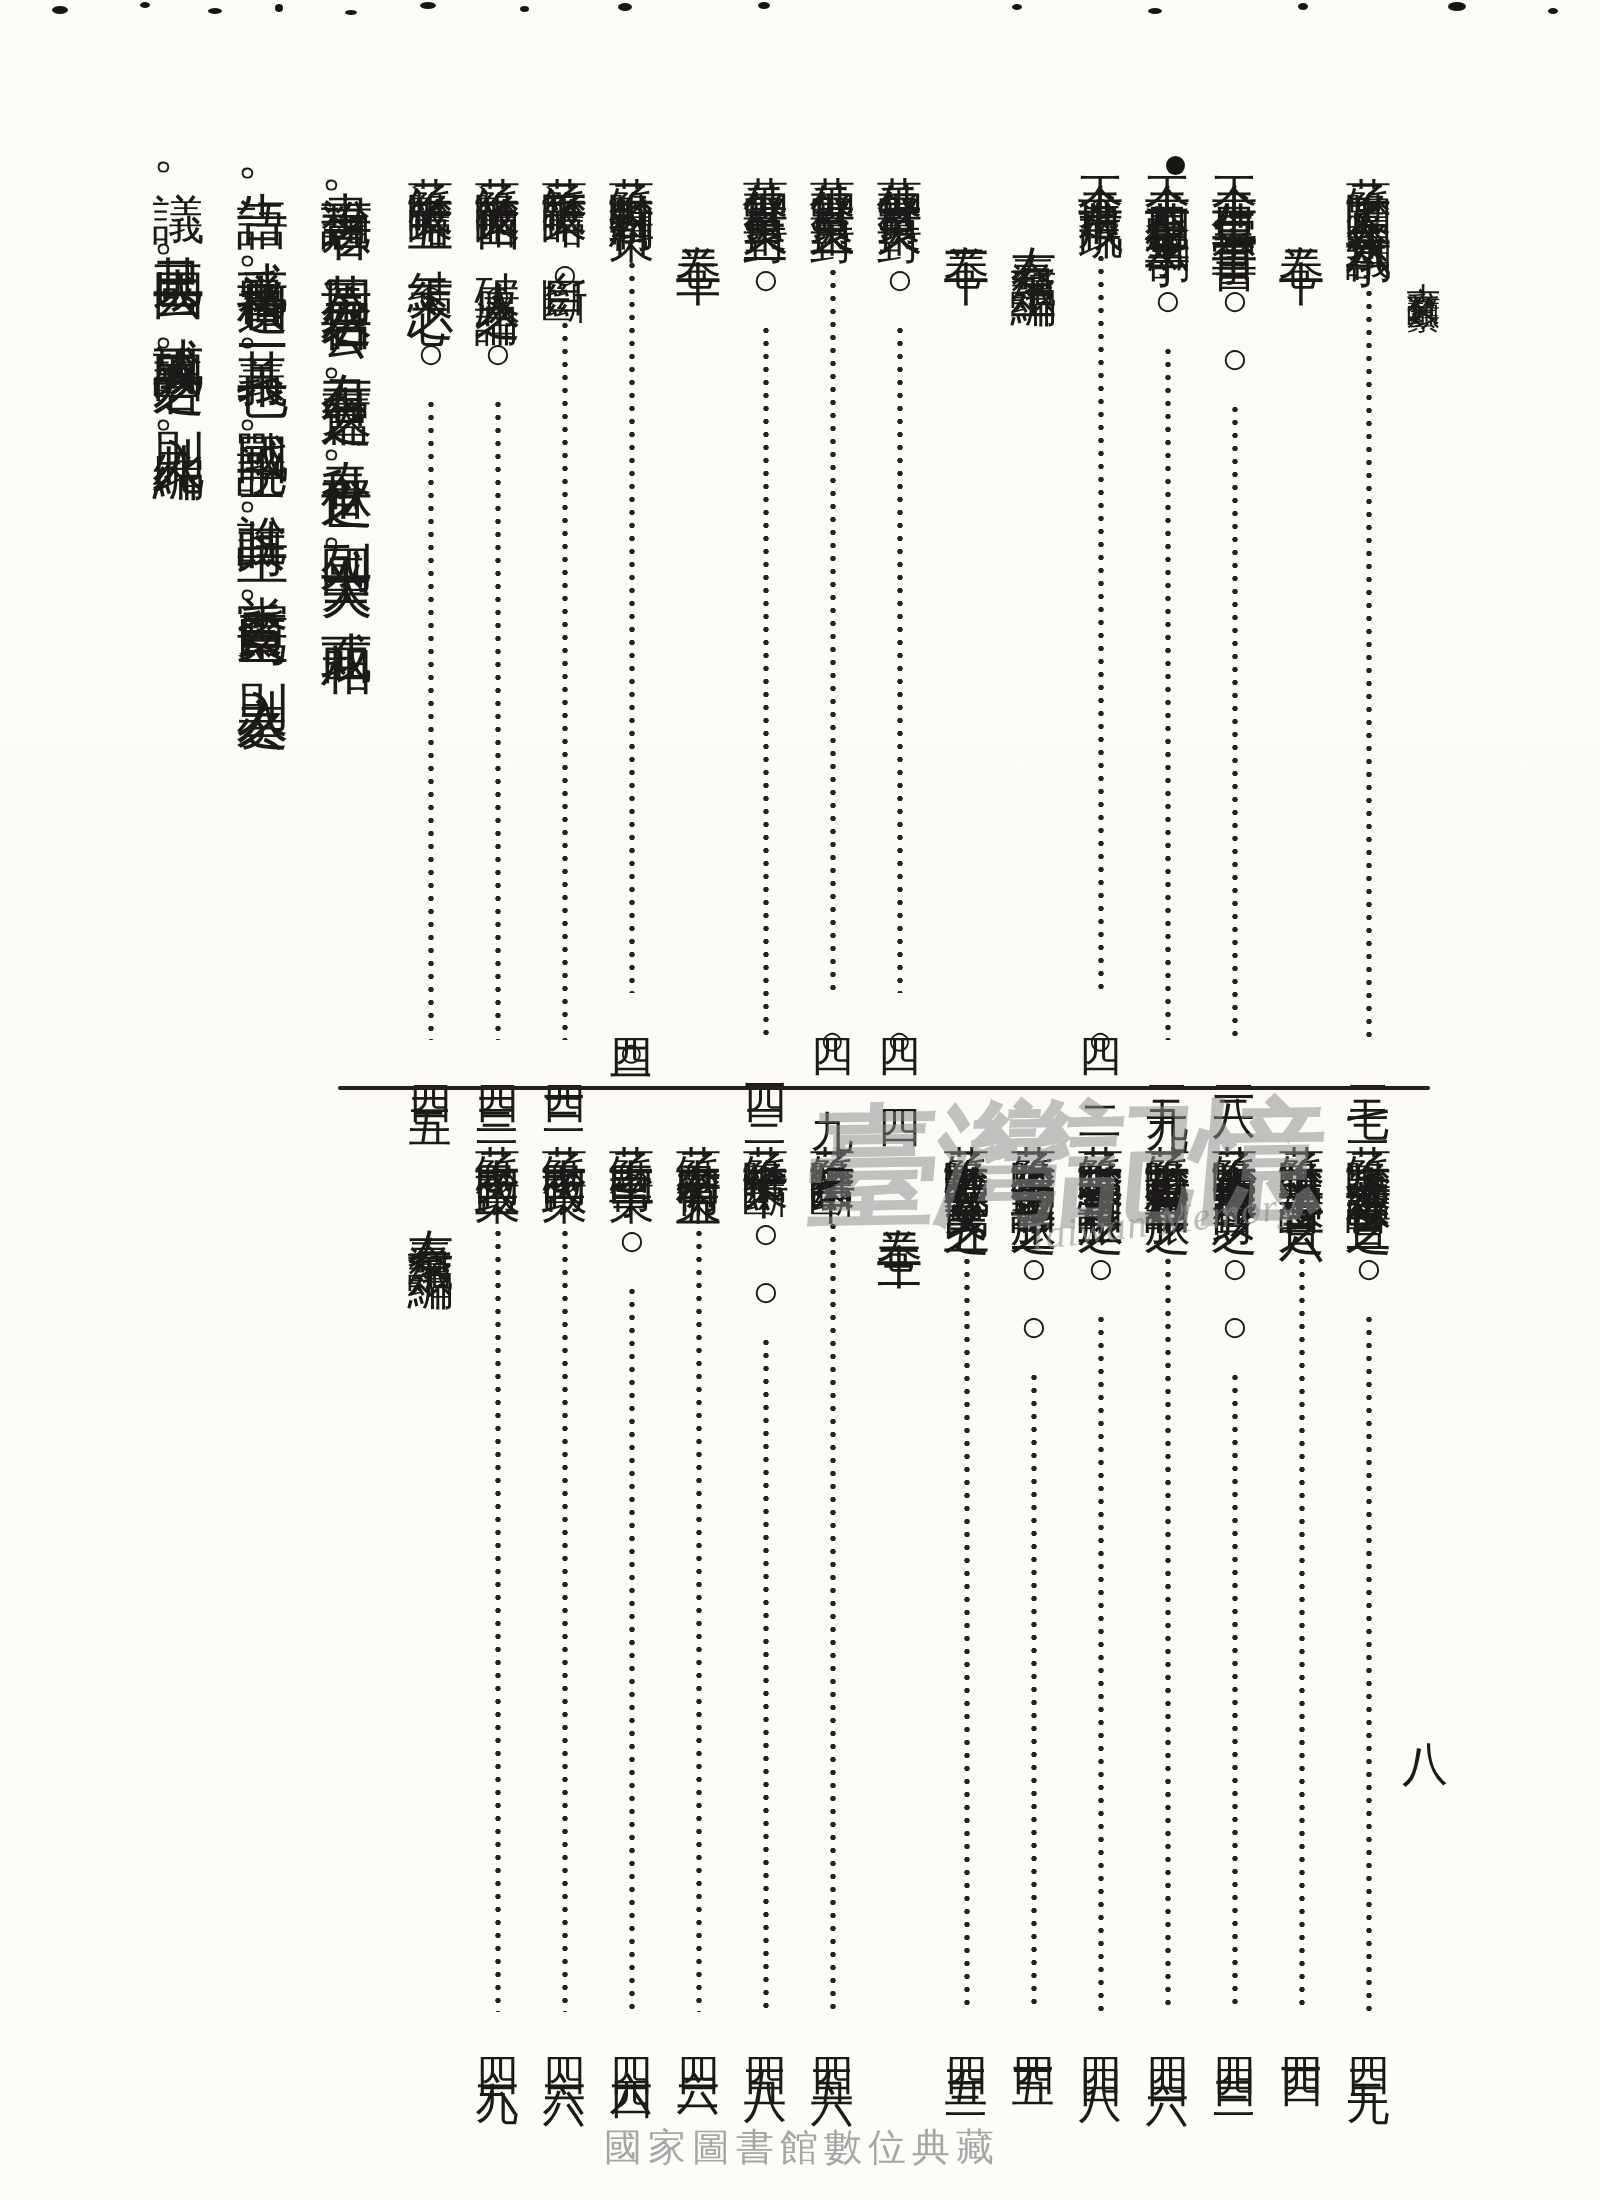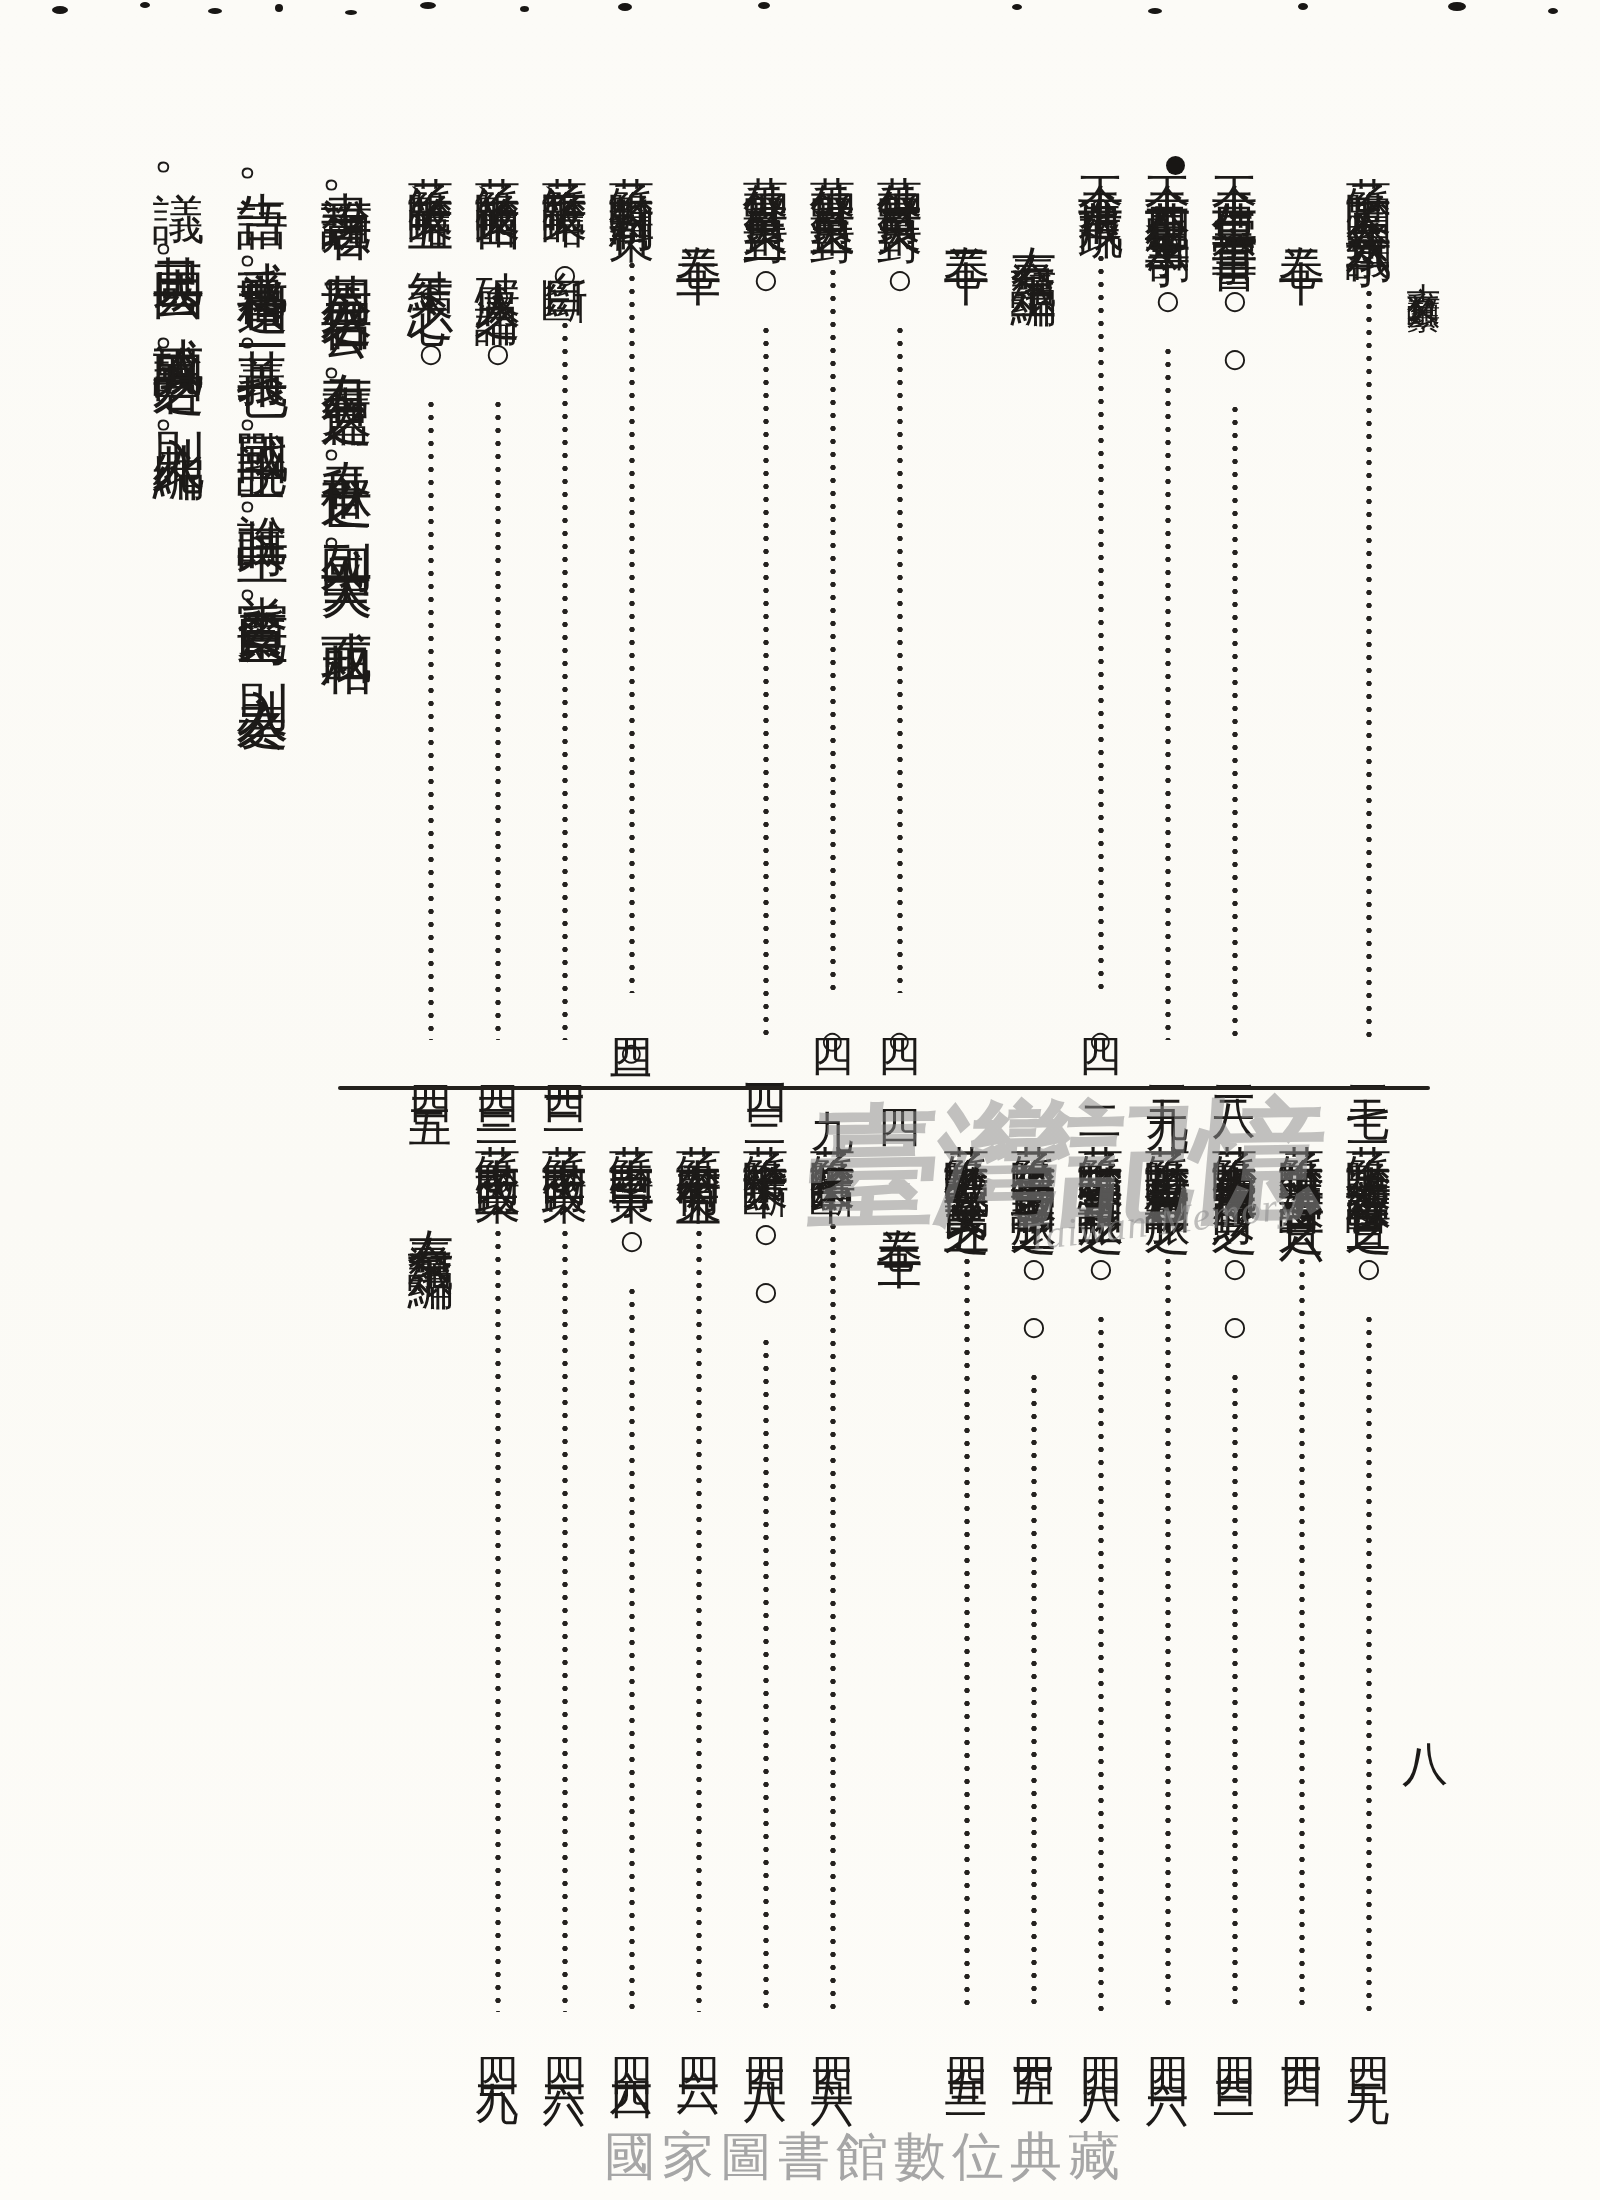--- a/index.html
+++ b/index.html
@@ -50,21 +50,21 @@
     white-space:nowrap; pointer-events:none;
   }
   .watermark-latin {
     position:absolute; left:1026px; top:1214px; font-size:40px; font-style:italic;
     color:#8d8d8d; opacity:.55; letter-spacing:1px;
     transform:rotate(-7deg); transform-origin:left center; pointer-events:none;
     white-space:nowrap;
   }
 
   
-  .footer { position:absolute; left:604px; top:2122px; font-size:52px; letter-spacing:6px; color:#a6a6a6; white-space:nowrap; }
+  .footer { position:absolute; left:604px; top:2122px; font-size:38px; letter-spacing:6px; color:#a6a6a6; white-space:nowrap; }
 
   
   .artifact { position:absolute; background:#181614; border-radius:50%; }
 </style>
 </head>
 <body>
 
 <div class="page">
 
   <div>

